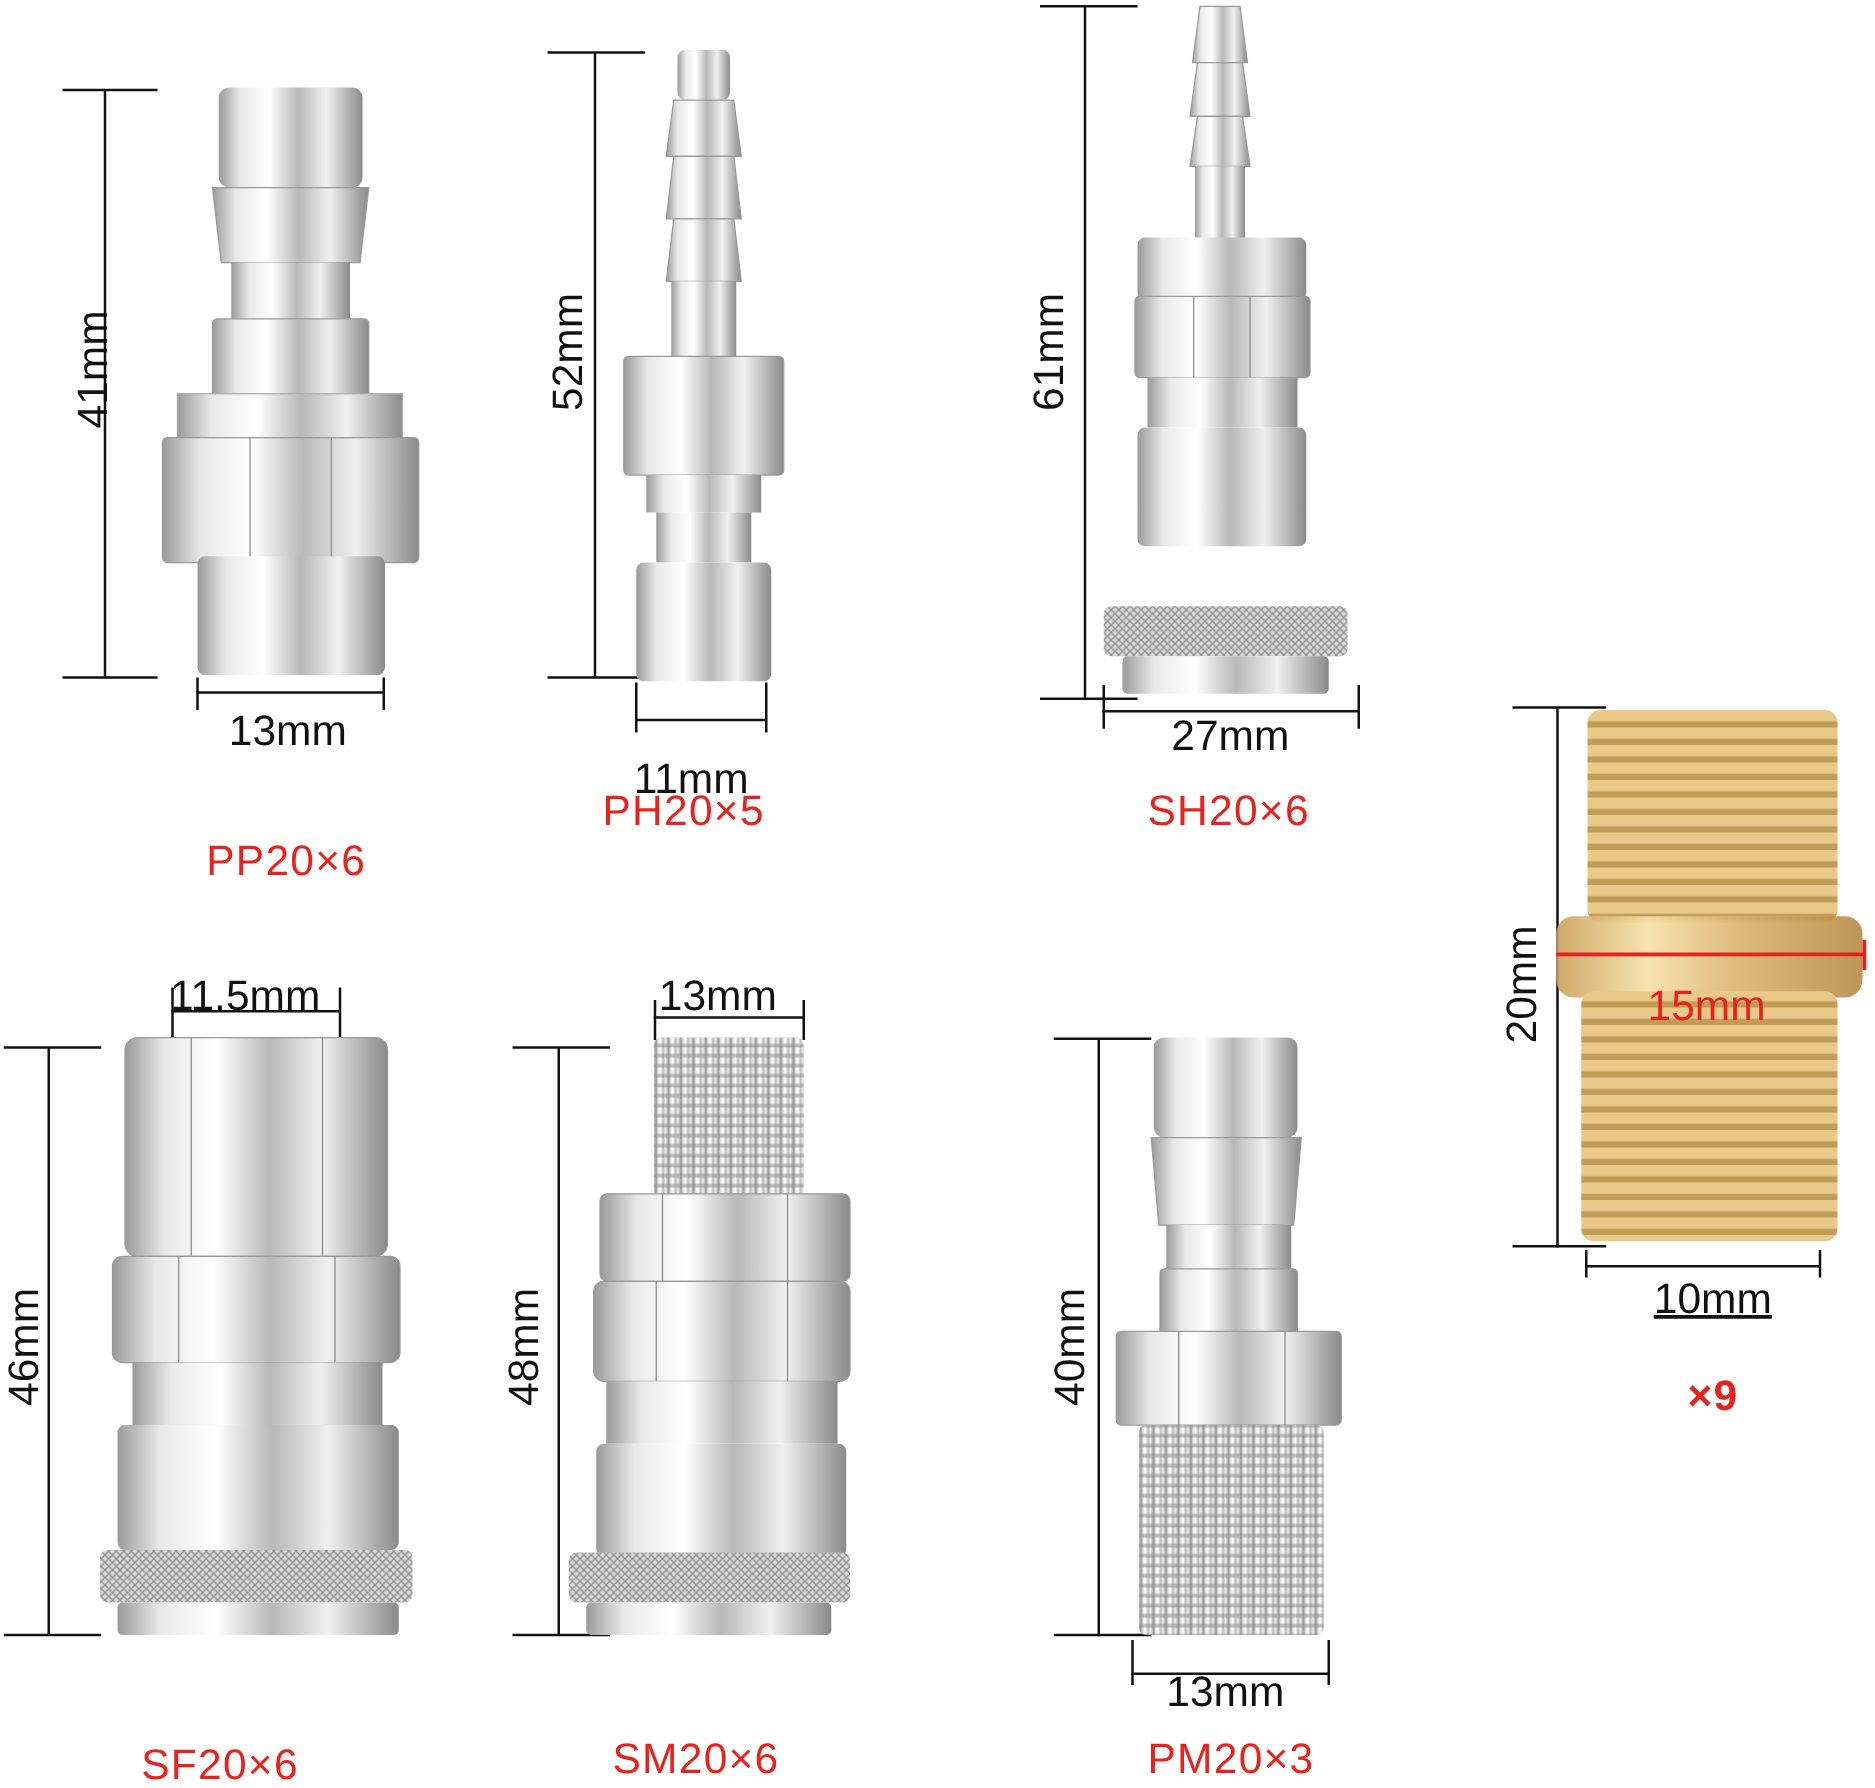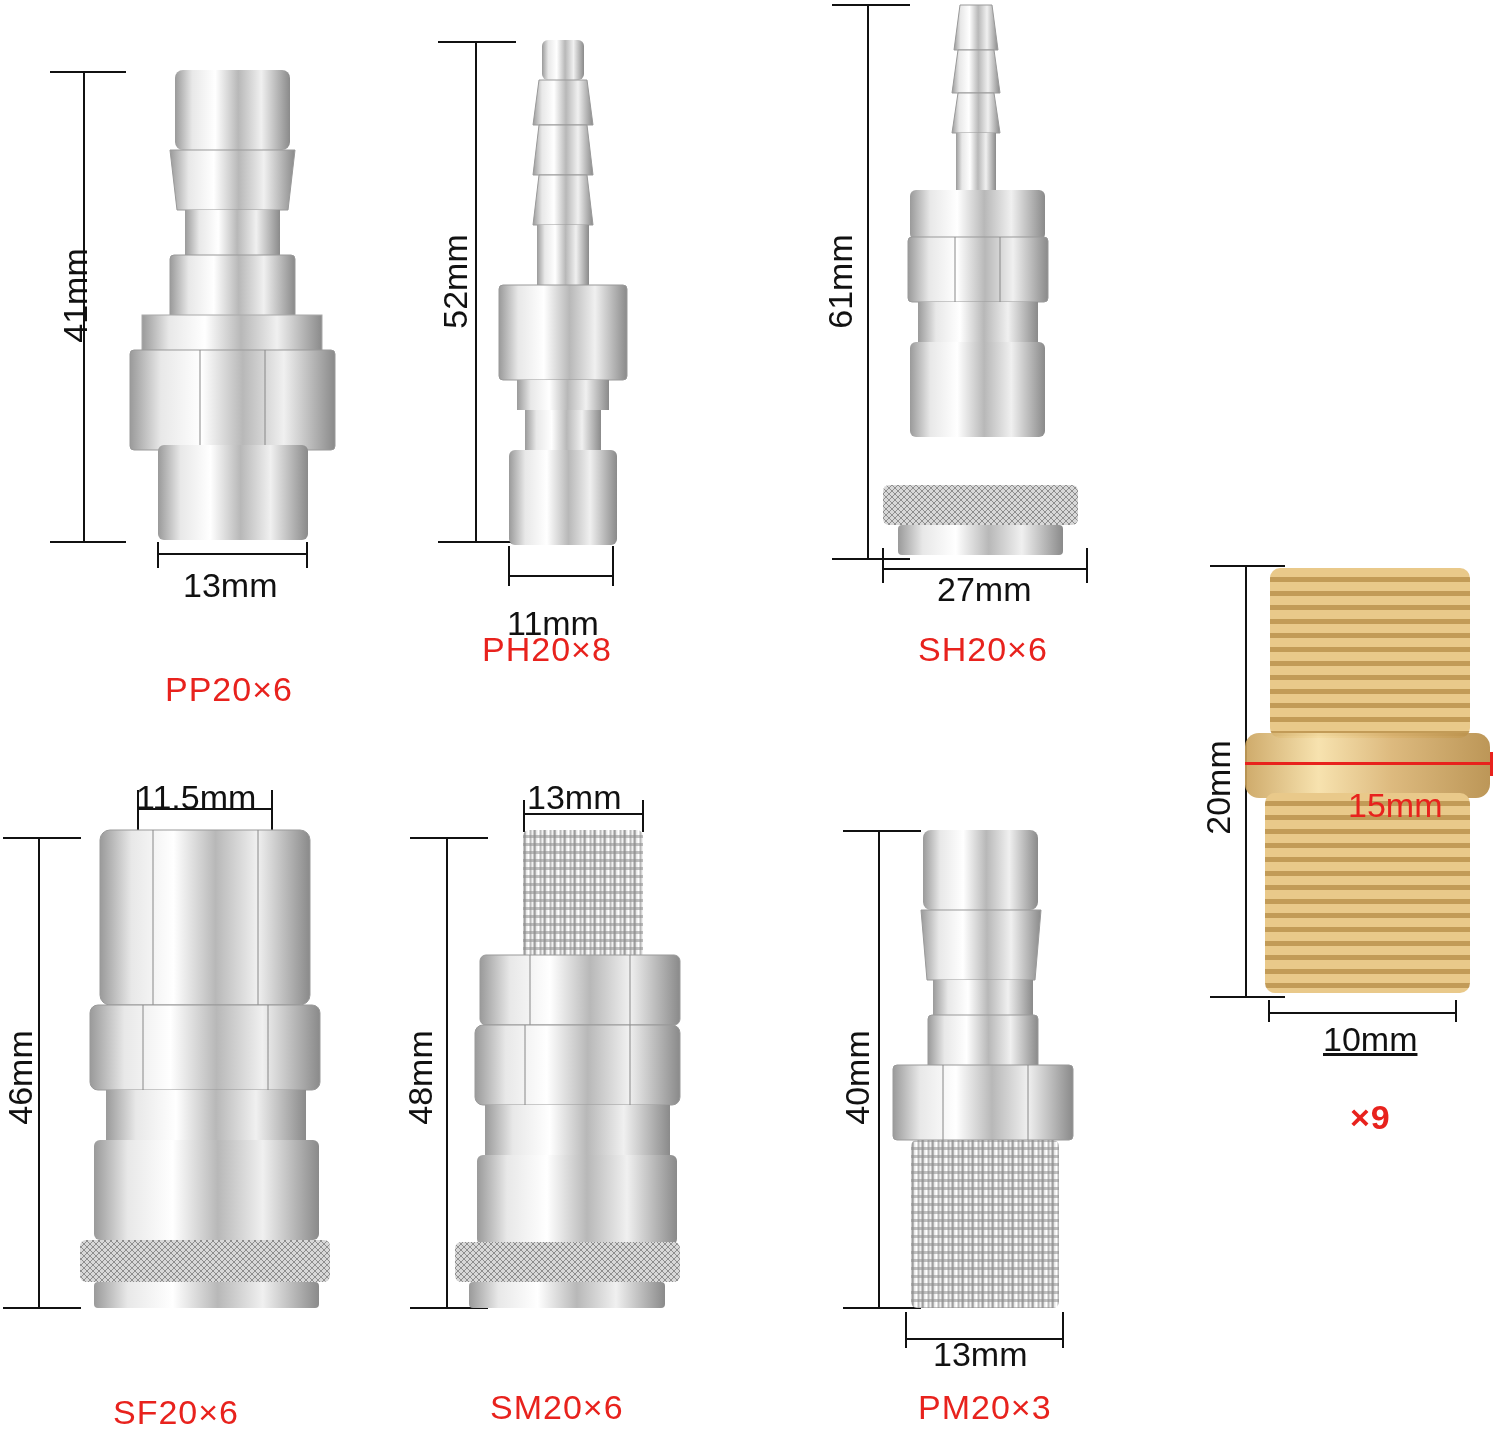--- a/index.html
+++ b/index.html
@@ -81,21 +81,21 @@
     <rect x="42" y="185" width="52" height="60" fill="url(#chrome)"></rect>
     <rect x="4" y="245" width="128" height="95" rx="4" fill="url(#chrome)" stroke="#999"></rect>
     <rect x="22" y="340" width="92" height="30" fill="url(#chrome)"></rect>
     <rect x="30" y="370" width="76" height="40" fill="url(#chrome)"></rect>
     <rect x="14" y="410" width="108" height="95" rx="6" fill="url(#chrome)"></rect>
   </svg>
   <div class="line" style="left:508px;top:575px;width:105px;height:2px;"></div>
   <div class="line" style="left:508px;top:546px;width:2px;height:40px;"></div>
   <div class="line" style="left:612px;top:546px;width:2px;height:40px;"></div>
   <div class="abs dim" style="left:507px;top:566px;margin-top:38px;">11mm</div>
-  <div class="abs label" style="left:482px;top:630px;">PH20×8</div>
+  <div class="abs label" style="left:482px;top:630px;">PH20×5</div>
 </div>
 
 <div>
   <div class="line" style="left:867px;top:5px;width:2px;height:555px;"></div>
   <div class="line" style="left:832px;top:4px;width:78px;height:2px;"></div>
   <div class="line" style="left:832px;top:558px;width:78px;height:2px;"></div>
   <div class="abs dim vdim" style="left:785px;top:262px;width:110px;text-align:center;">61mm</div>
   <svg style="left:880px;top:5px" width="200" height="560">
     <path d="M80 0 L112 0 L118 45 L74 45 Z" fill="url(#chrome)" stroke="#999"></path>
     <path d="M78 45 L114 45 L120 88 L72 88 Z" fill="url(#chrome)" stroke="#999"></path>
@@ -122,21 +122,21 @@
   <div class="line" style="left:1210px;top:565px;width:75px;height:2px;"></div>
   <div class="line" style="left:1210px;top:996px;width:75px;height:2px;"></div>
   <div class="abs dim vdim" style="left:1163px;top:768px;width:110px;text-align:center;">20mm</div>
   <svg style="left:1245px;top:568px" width="250" height="430">
     <rect x="25" y="0" width="200" height="170" rx="10" fill="url(#bthread)"></rect>
     <rect x="0" y="165" width="245" height="65" rx="14" fill="url(#brass)" opacity="0.9"></rect>
     <rect x="20" y="225" width="205" height="200" rx="10" fill="url(#bthread)"></rect>
   </svg>
   <div class="abs" style="left:1245px;top:762px;width:246px;height:3px;background:#e8221d;"></div>
   <div class="abs" style="left:1490px;top:752px;width:3px;height:24px;background:#e8221d;"></div>
-  <div class="abs dim" style="left:1348px;top:786px;color:#e8221d;">15mm</div>
+  <div class="abs dim" style="left:1318px;top:786px;color:#e8221d;">15mm</div>
   <div class="line" style="left:1268px;top:1012px;width:188px;height:2px;"></div>
   <div class="line" style="left:1268px;top:1000px;width:2px;height:22px;"></div>
   <div class="line" style="left:1455px;top:1000px;width:2px;height:22px;"></div>
   <div class="abs dim" style="left:1323px;top:1020px;text-decoration:underline;">10mm</div>
   <div class="abs label" style="left:1350px;top:1098px;font-weight:bold;">×9</div>
 </div>
 
 <div>
   <div class="line" style="left:38px;top:838px;width:2px;height:470px;"></div>
   <div class="line" style="left:3px;top:837px;width:78px;height:2px;"></div>

